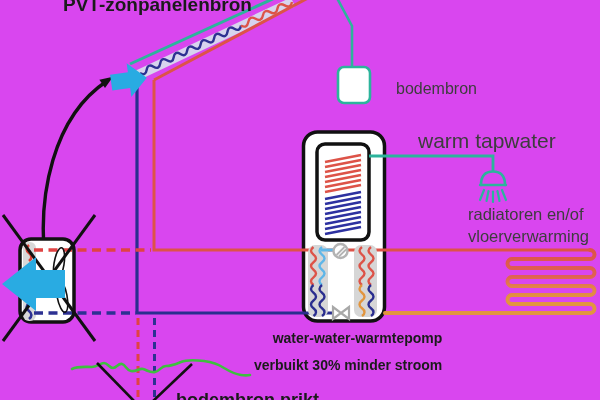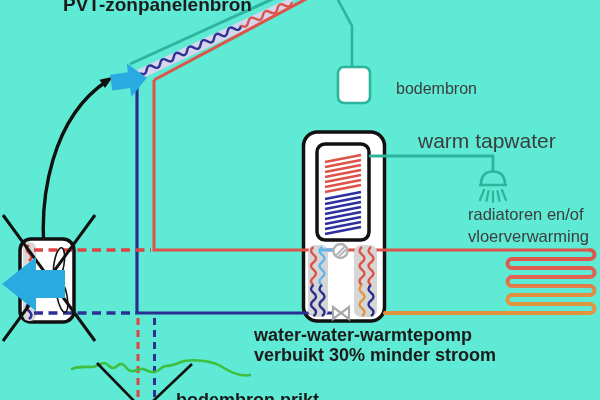--- a/index.html
+++ b/index.html
@@ -1,16 +1,16 @@
 <!DOCTYPE html>
 <html><head>
 <meta charset="utf-8">
 <style>
   html,body{margin:0;padding:0;background:#fff;}
-  .stage{position:relative;width:600px;height:400px;overflow:hidden;background:#5eead4;
+  .stage{position:relative;width:600px;height:400px;overflow:hidden;background:#d946ef;
          font-family:"Liberation Sans",sans-serif;}
   .stage svg{position:absolute;left:0;top:0;}
   .lbl{position:absolute;color:#3d3d3d;white-space:pre-line;line-height:1.32;}
   .bold{font-weight:bold;color:#1b1b1b;}
 </style>
 </head>
 <body>
 
 <div class="stage">
 
@@ -138,17 +138,17 @@
   </g>
 
   <polygon points="111,72 129,72 129,63 147,80 129,97 129,88 111,88" fill="#29abe2" transform="rotate(-8 130 80)"></polygon>
 </svg>
 
 <div class="lbl bold" style="left:63px;top:-8px;font-size:19px;">PVT-zonpanelenbron</div>
 <div class="lbl" style="left:396px;top:78px;font-size:16px;">bodembron</div>
 <div class="lbl" style="left:418px;top:127px;font-size:21px;">warm tapwater</div>
 <div class="lbl" style="left:468px;top:203px;font-size:16.5px;line-height:22px;">radiatoren en/of
 vloerverwarming</div>
-<div class="lbl bold" style="left:254px;top:325px;font-size:18px;line-height:20px;">water-water-warmtepomp
+<div class="lbl bold" style="left:254px;top:325px;font-size:14px;line-height:27px;text-align:right;">water-water-warmtepomp
 verbuikt 30% minder stroom</div>
 <div class="lbl bold" style="left:176px;top:389px;font-size:18px;">bodembron prikt</div>
 
 </div>
 
 </body></html>

